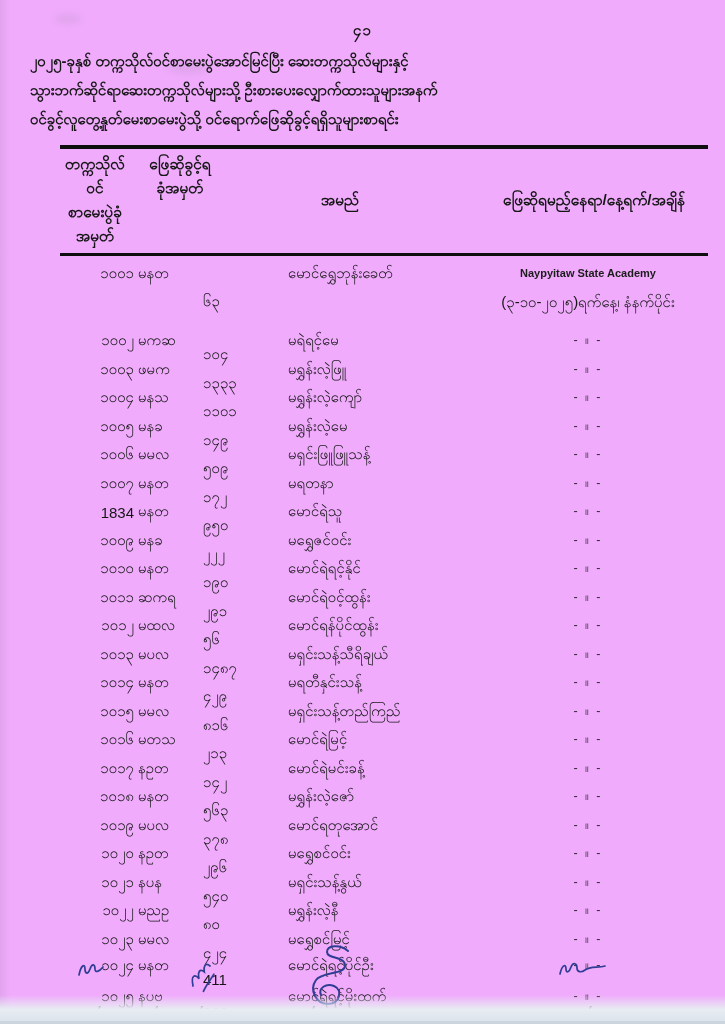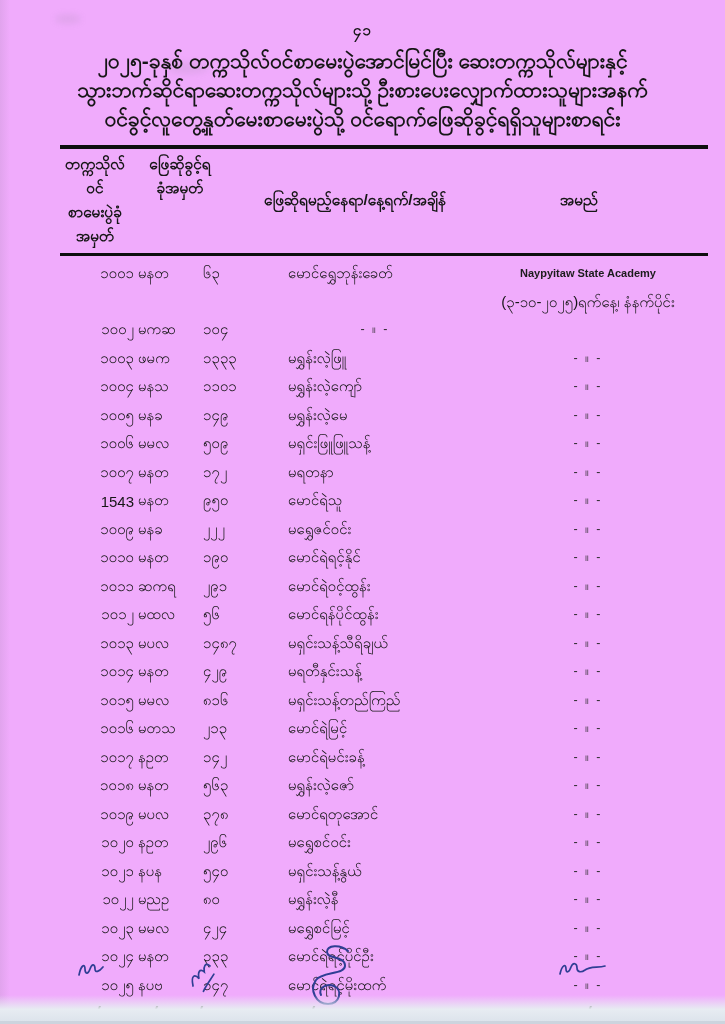--- a/index.html
+++ b/index.html
@@ -19,21 +19,21 @@
   }
   .artifact{position:absolute;background:rgba(120,125,135,0.12);border-radius:50%;filter:blur(3px);}
   .a1{left:55px;top:14px;width:26px;height:10px;}
   .a2{left:168px;top:62px;width:40px;height:12px;}
   .page-number{
     position:absolute;top:20px;left:0;right:0;
     text-align:center;font-size:15px;font-weight:bold;letter-spacing:1px;
   }
   .title-block{
     position:absolute;top:46px;left:30px;right:30px;
-    text-align:center;font-weight:bold;font-size:21px;line-height:29px;
+    text-align:left;font-weight:bold;font-size:15px;line-height:29px;
   }
   .doc-table{
     position:absolute;left:60px;top:145px;width:648px;
   }
   .thead{
     border-top:4px solid #0e0e0e;
     border-bottom:3px solid #0e0e0e;
     display:grid;
     grid-template-columns:70px 100px 220px 1fr;
     padding:3px 0 5px 0;
@@ -48,21 +48,21 @@
     grid-template-columns:74px 62px 86px 198px 1fr;
     height:28.5px;
     align-items:center;
     font-size:15px;
     white-space:nowrap;
   }
   .trow.first{height:57px;align-items:start;}
   .trow.first .cell{line-height:28.5px;}
   .c-serial{text-align:right;}
   .c-code{padding-left:4px;}
-  .c-roll{padding-left:7px;}
+  .c-roll{padding-left:7px;margin-top:28px;}
   .c-name{padding-left:6px;}
   .c-venue{text-align:center;padding-right:12px;}
   .venue-latin{font-size:11px;color:#1c1c1c;font-weight:bold;}
   .ditto{font-size:12.5px;color:#2a2a2a;letter-spacing:2px;}
   .sign-row{
     display:grid;
     grid-template-columns:74px 62px 86px 198px 1fr;
     height:26px;align-items:center;
     font-size:17px;font-style:italic;font-weight:bold;
   }
@@ -98,39 +98,40 @@
   <div class="doc-table">
     <div class="thead">
       <div class="th">
         <span class="tl">တက္ကသိုလ်ဝင်</span>
         <span class="tl">စာမေးပွဲခုံအမှတ်</span>
       </div>
       <div class="th">
         <span class="tl">ဖြေဆိုခွင့်ရ</span>
         <span class="tl">ခုံအမှတ်</span>
       </div>
+      <div class="th th-name">အမည်</div>
       <div class="th th-venue">ဖြေဆိုရမည့်နေရာ/နေ့ရက်/အချိန်</div>
-      <div class="th th-name">အမည်</div>
     </div>
 
     <div class="tbody">
         <div class="trow first">
           <div class="cell c-serial">၁၀၀၁</div>
           <div class="cell c-code">မနတ</div>
           <div class="cell c-roll">၆၃</div>
           <div class="cell c-name">မောင်ရွှေဘုန်းခေတ်</div>
           <div class="cell c-venue">
             <div class="venue-latin">Naypyitaw State Academy</div>
             <div>(၃-၁၀-၂၀၂၅)ရက်နေ့၊ နံနက်ပိုင်း</div>
           </div>
         </div>
         <div class="trow">
           <div class="cell c-serial">၁၀၀၂</div>
           <div class="cell c-code">မကဆ</div>
           <div class="cell c-roll">၁၀၄</div>
+          <div class="cell c-name">မရဲရင့်မေ</div>
           <div class="cell c-venue">
             <div class="ditto">- ။ -</div>
           </div>
         </div>
         <div class="trow">
           <div class="cell c-serial">၁၀၀၃</div>
           <div class="cell c-code">ဖမက</div>
           <div class="cell c-roll">၁၃၃၃</div>
           <div class="cell c-name">မရွှန်းလဲ့ဖြူ</div>
           <div class="cell c-venue">
@@ -167,21 +168,21 @@
         <div class="trow">
           <div class="cell c-serial">၁၀၀၇</div>
           <div class="cell c-code">မနတ</div>
           <div class="cell c-roll">၁၇၂</div>
           <div class="cell c-name">မရတနာ</div>
           <div class="cell c-venue">
             <div class="ditto">- ။ -</div>
           </div>
         </div>
         <div class="trow">
-          <div class="cell c-serial">1543</div>
+          <div class="cell c-serial">1834</div>
           <div class="cell c-code">မနတ</div>
           <div class="cell c-roll">၉၅၀</div>
           <div class="cell c-name">မောင်ရဲသူ</div>
           <div class="cell c-venue">
             <div class="ditto">- ။ -</div>
           </div>
         </div>
         <div class="trow">
           <div class="cell c-serial">၁၀၀၉</div>
           <div class="cell c-code">မနခ</div>
@@ -313,21 +314,21 @@
           <div class="cell c-code">မမလ</div>
           <div class="cell c-roll">၄၂၄</div>
           <div class="cell c-name">မရွှေစင်မြင့်</div>
           <div class="cell c-venue">
             <div class="ditto">- ။ -</div>
           </div>
         </div>
         <div class="trow">
           <div class="cell c-serial">၁၀၂၄</div>
           <div class="cell c-code">မနတ</div>
-          <div class="cell c-roll">၃၃၃</div>
+          <div class="cell c-roll">411</div>
           <div class="cell c-name">မောင်ရဲရင့်ပိုင်ဦး</div>
           <div class="cell c-venue">
             <div class="ditto">- ။ -</div>
           </div>
         </div>
         <div class="trow">
           <div class="cell c-serial">၁၀၂၅</div>
           <div class="cell c-code">နပဗ</div>
           <div class="cell c-roll">၁၄၇</div>
           <div class="cell c-name">မောင်ရဲရင့်မိုးထက်</div>

